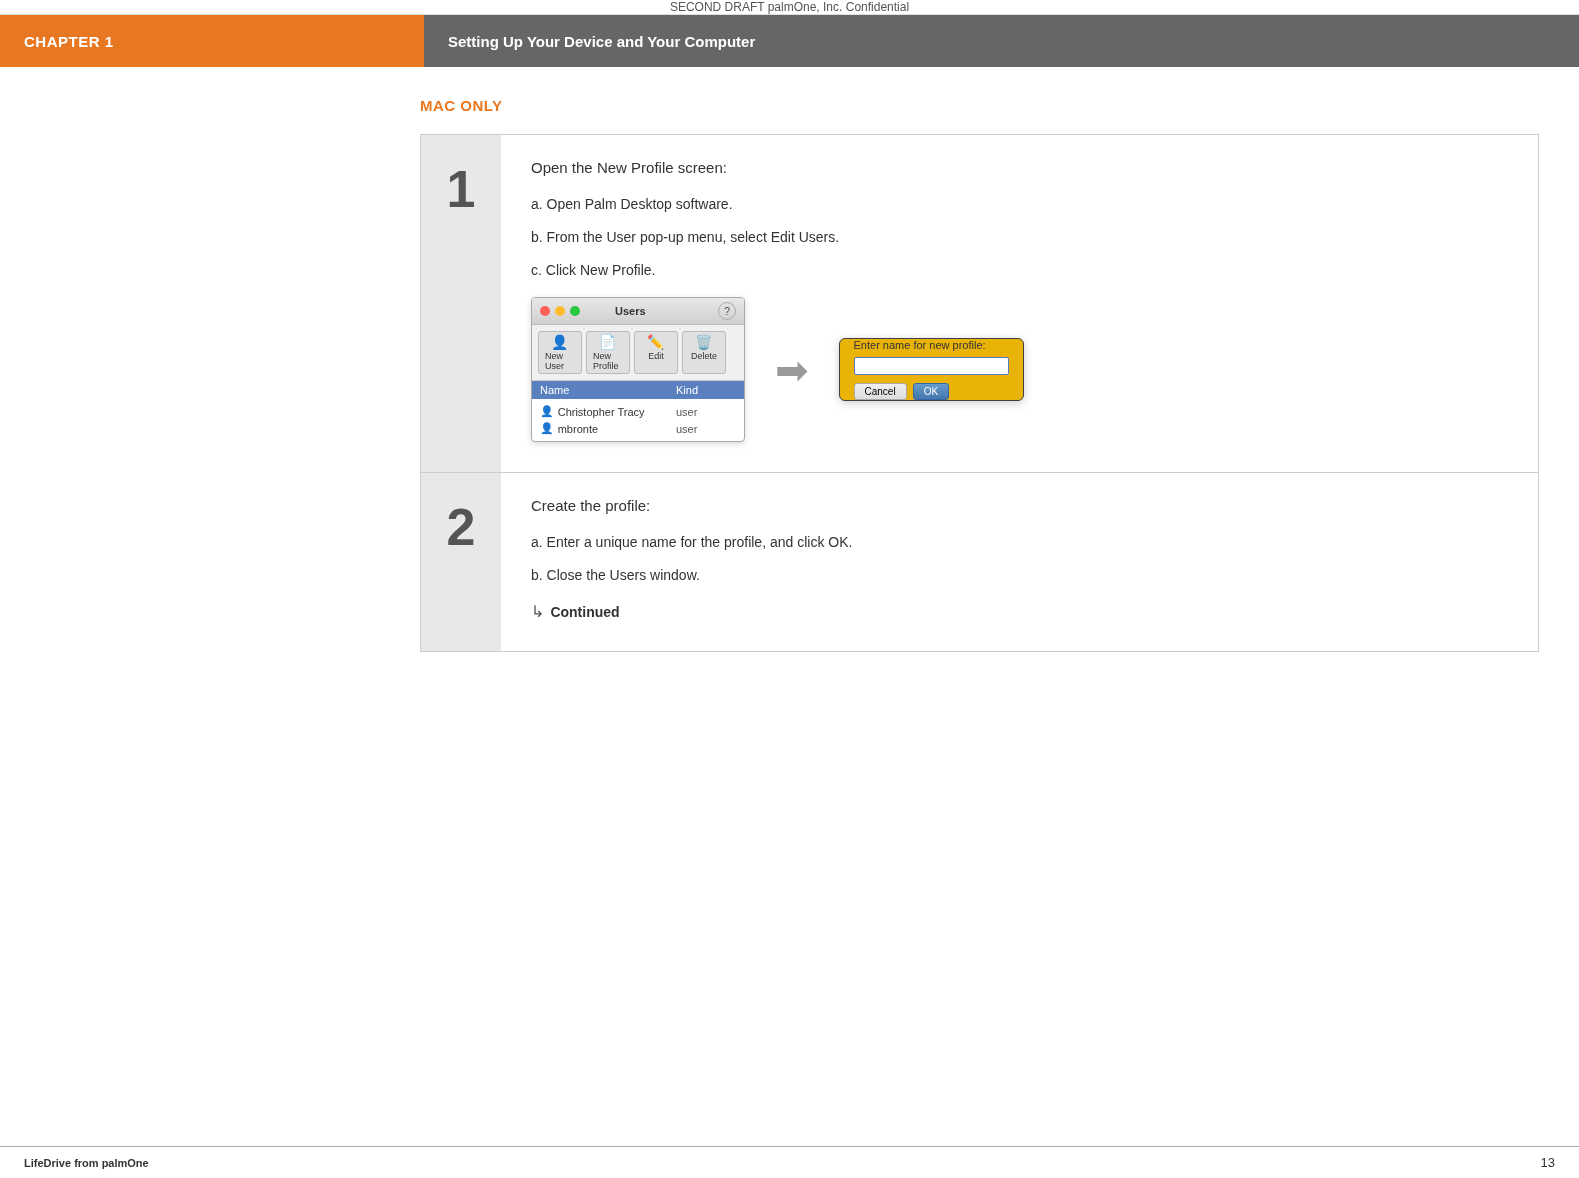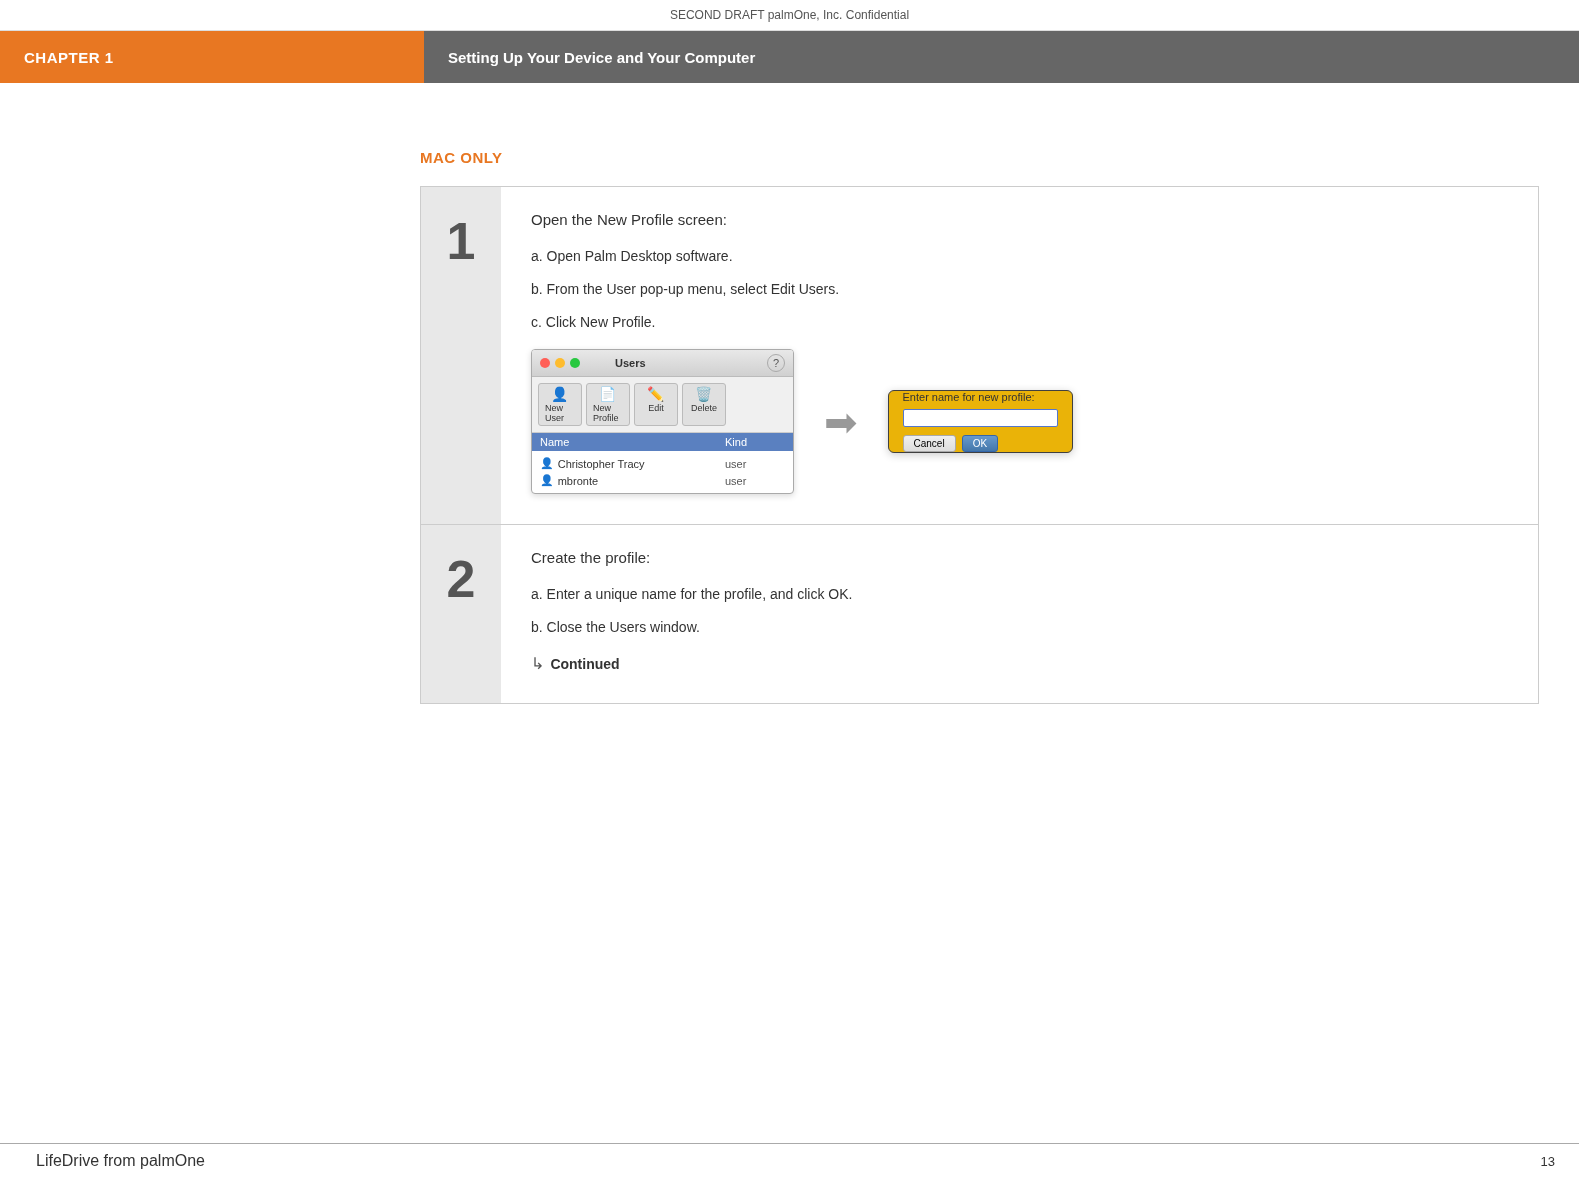--- a/index.html
+++ b/index.html
@@ -8,21 +8,21 @@
       min-height: 1178px;
       background: #ffffff;
       font-family: Arial, Helvetica, sans-serif;
       font-size: 14px;
       color: #333;
     }
 
     
     .top-bar {
       text-align: center;
-      padding: 8px 0;
+      padding: 0 0;
       font-size: 12px;
       color: #555;
       border-bottom: 1px solid #ddd;
     }
 
     
     .chapter-header {
       display: flex;
       height: 52px;
     }
@@ -54,21 +54,20 @@
       display: flex;
     }
     .left-margin {
       width: 380px;
       flex-shrink: 0;
       background: #fff;
     }
     .right-content {
       flex: 1;
       padding: 30px 40px 40px 40px;
-      margin-top: 36px;
     }
 
     .mac-only-label {
       color: #e87722;
       font-weight: bold;
       font-size: 15px;
       margin-bottom: 20px;
       letter-spacing: 0.5px;
     }
 
@@ -126,21 +125,21 @@
     .screenshot-area {
       margin-top: 16px;
       display: flex;
       align-items: center;
       gap: 30px;
     }
 
     .users-window {
       border: 1px solid #aaa;
       background: #fff;
-      width: 263px;
+      width: 214px;
       border-radius: 4px;
       overflow: hidden;
       box-shadow: 0 2px 6px rgba(0,0,0,0.15);
     }
     .users-title-bar {
       background: linear-gradient(to bottom, #e8e8e8, #d0d0d0);
       padding: 4px 8px;
       display: flex;
       align-items: center;
       gap: 5px;
@@ -289,24 +288,23 @@
       display: flex;
       justify-content: space-between;
       align-items: center;
       padding: 8px 24px;
       position: absolute;
       bottom: 0;
       left: 0;
       right: 0;
     }
     .footer-product {
-      font-size: 16px;
-      font-weight: normal;
-      color: #333;
-      margin-left: 12px;
+      font-size: 11px;
+      font-weight: bold;
+      color: #333;
     }
     .footer-page {
       font-size: 13px;
       color: #333;
     }
 
     .page-wrapper {
       position: relative;
       min-height: 1178px;
     }

